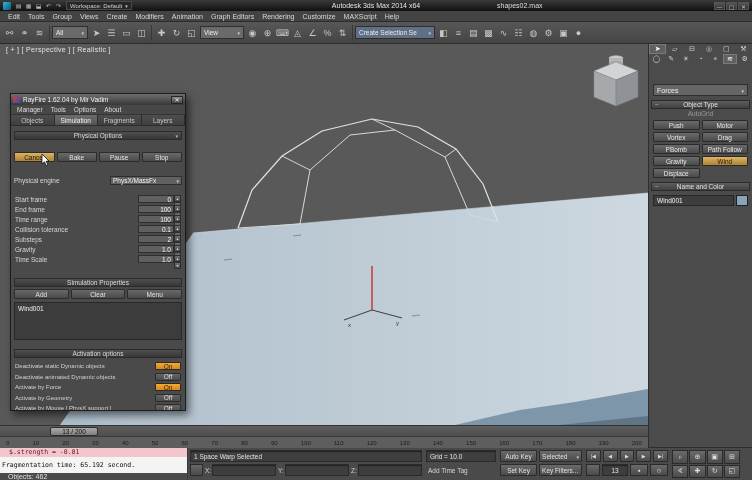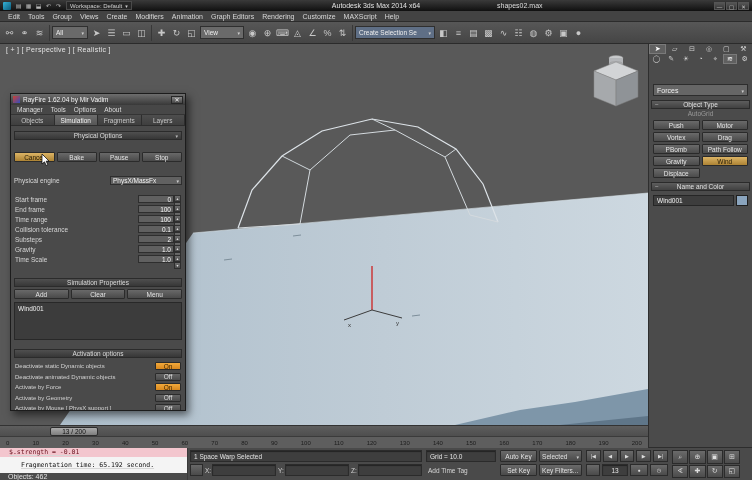--- a/index.html
+++ b/index.html
@@ -120,25 +120,25 @@
   .timeline{width:648px;height:22px;background:#555;border-top:1px solid #333;}
   .tl-slider{position:relative;height:11px;background:linear-gradient(#5e5e5e,#4e4e4e);border-bottom:1px solid #3b3b3b;}
   .tl-handle{position:absolute;left:50px;top:1px;width:48px;height:9px;border:1px solid #2d2d2d;border-radius:2px;
              background:linear-gradient(#ababab,#7d7d7d);color:#101010;font-size:6.5px;
              display:flex;align-items:center;justify-content:center;}
   .tl-ruler{height:11px;display:flex;justify-content:space-between;align-items:center;
             padding:0 6px;background:#5e5e5e;color:#1d1d1d;font-size:6px;}
 
   
   .statusbar{height:33px;background:#4a4a4a;border-top:1px solid #2d2d2d;display:flex;font-size:6.5px;}
-  .sb-listener{width:188px;display:flex;flex-direction:column;border-right:1px solid #3a3a3a;text-decoration:underline;}
+  .sb-listener{width:188px;display:flex;flex-direction:column;border-right:1px solid #3a3a3a;}
   .lst-pink{height:10px;background:#f3c6ce;color:#6b1420;font-family:"DejaVu Sans Mono",monospace;
             display:flex;align-items:center;padding-left:9px;}
   .lst-white{height:19px;background:#f4f4f4;color:#111;font-family:"DejaVu Sans Mono",monospace;
-             display:flex;align-items:center;padding-left:21px;}
+             display:flex;align-items:center;padding-left:2px;}
   .lst-objects{flex:1;display:flex;align-items:center;padding-left:8px;color:#e2e2e2;font-size:7px;}
   .sb-col{padding:2px 2px;display:flex;flex-direction:column;gap:2px;}
   .sb-row{display:flex;gap:2px;align-items:center;height:12px;}
   .sunken{background:#3e3e3e;border:1px solid #2b2b2b;box-shadow:inset 0 1px 1px rgba(0,0,0,.45);
           color:#e4e4e4;display:flex;align-items:center;padding:0 3px;height:12px;}
   .sb-mid{width:236px;}
   .sel-status{flex:1;}
   .lockbtn{width:13px;height:12px;background:linear-gradient(#686868,#4a4a4a);border:1px solid #2b2b2b;
            color:#ccc;font-size:6px;display:flex;align-items:center;justify-content:center;}
   .coords{display:flex;flex:1;gap:2px;}

